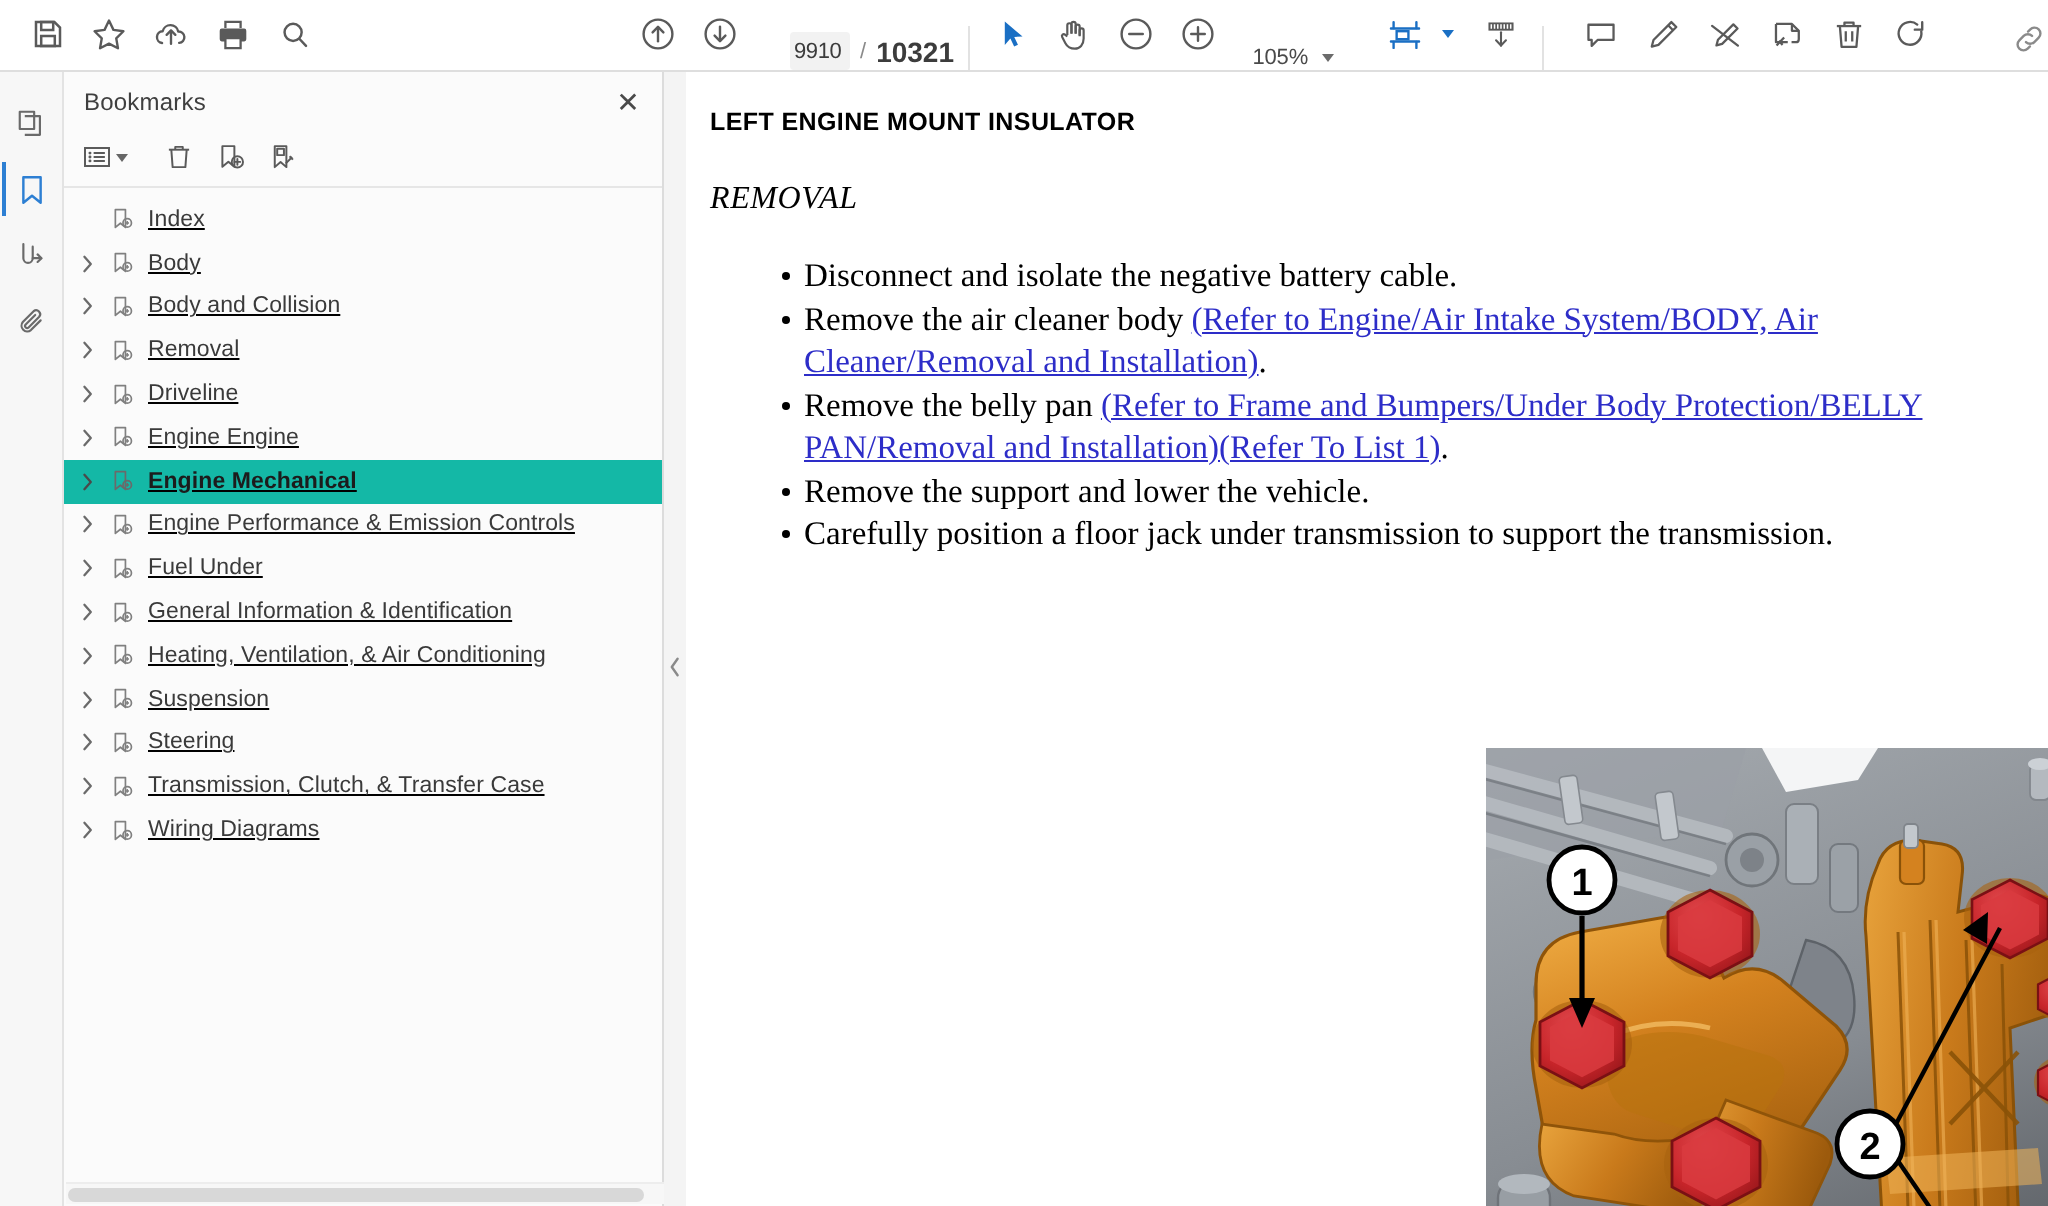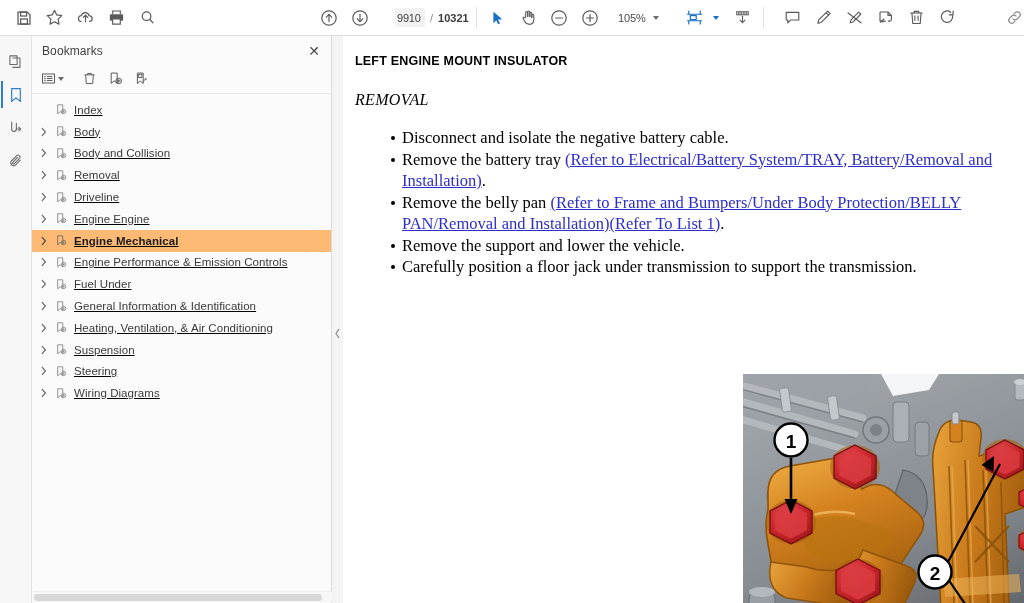--- a/index.html
+++ b/index.html
@@ -11,21 +11,21 @@
     font-family: "Liberation Sans", sans-serif;
   }
   #app { position: relative; width: 1024px; height: 603px; }
 
   
   .toolbar {
     position: absolute; top: 0; left: 0;
     width: 1024px; height: 36px;
     background: #ffffff;
     border-bottom: 1px solid #dedede;
-    display: flex; align-items: center;
+    display: flex; align-items: flex-end;
   }
   .tb-group { display: flex; align-items: center; height: 36px; }
   .tb-btn {
     width: 31px; height: 31px;
     display: flex; align-items: center; justify-content: center;
     cursor: pointer; border-radius: 3px;
     flex: none;
   }
   .tb-btn svg { display: block; }
   .tb-sep {
@@ -46,21 +46,21 @@
     background: #f2f2f2;
     border-radius: 2px;
     font-size: 11px; color: #3c3c3c;
     font-family: "Liberation Sans", sans-serif;
     text-align: center; padding: 0 1px;
     overflow: hidden; white-space: nowrap;
     display: flex; align-items: center; justify-content: flex-start;
     letter-spacing: -0.2px;
   }
   .pageslash { margin: 0 5px; color: #8a8a8a; font-size: 11px; }
-  .pagetotal { color: #3c3c3c; font-size: 11px; font-weight: bold; }
+  .pagetotal { color: #3c3c3c; font-size: 14px; font-weight: bold; }
 
   .zoombox {
     display: flex; align-items: center;
     margin-left: 6px; margin-right: 2px;
   }
   .zoomval {
     font-size: 11px; color: #4a4a4a;
     min-width: 34px; text-align: right;
     letter-spacing: -0.1px;
   }
@@ -135,21 +135,21 @@
 
   .tree {
     flex: 1; overflow: hidden; position: relative;
     padding-top: 5px;
   }
   .tree-row {
     display: flex; align-items: center;
     height: 21.8px; cursor: pointer;
     padding-left: 4px; position: relative; text-decoration: underline;
   }
-  .tree-row.selected { background: #fdba74; }
+  .tree-row.selected { background: #14b8a6; }
   .tree-row.selected .tree-label { font-weight: bold; color: #1c1c1c; }
   .twisty {
     width: 16px; height: 16px; flex: none;
     display: flex; align-items: center; justify-content: center;
     color: #6a6a6a;
   }
   .bm-icon { width: 18px; flex: none; display: flex; align-items: center; justify-content: center; }
   .tree-label {
     font-size: 11.5px; color: #3a3a3a;
     white-space: nowrap; margin-left: 4px;
@@ -667,20 +667,35 @@
             </svg>
         </span>
         <span class="bm-icon">
           <svg width="13" height="13" viewBox="0 0 16 16" fill="none" stroke="#808080" stroke-width="1.05" stroke-linejoin="round">
             <path d="M3.3 2.2h6.2v11L6.4 10.6 3.3 13.2z"></path>
               <circle cx="10.6" cy="10.4" r="2.6"></circle>
               <path d="M10.6 9.3v2.2M9.5 10.4h2.2" stroke-width="0.9"></path>
           </svg>
         </span>
         <span class="tree-label">Steering</span>
+      </div>
+      <div class="tree-row">
+        <span class="twisty">
+          <svg width="8" height="10" viewBox="0 0 8 10" fill="none" stroke="#6a6a6a" stroke-width="1.15" stroke-linecap="round" stroke-linejoin="round">
+              <path d="M2.2 1.4L5.4 5 2.2 8.6"></path>
+            </svg>
+        </span>
+        <span class="bm-icon">
+          <svg width="13" height="13" viewBox="0 0 16 16" fill="none" stroke="#808080" stroke-width="1.05" stroke-linejoin="round">
+            <path d="M3.3 2.2h6.2v11L6.4 10.6 3.3 13.2z"></path>
+              <circle cx="10.6" cy="10.4" r="2.6"></circle>
+              <path d="M10.6 9.3v2.2M9.5 10.4h2.2" stroke-width="0.9"></path>
+          </svg>
+        </span>
+        <span class="tree-label">Transmission, Clutch, &amp; Transfer Case</span>
       </div>
       <div class="tree-row">
         <span class="twisty">
           <svg width="8" height="10" viewBox="0 0 8 10" fill="none" stroke="#6a6a6a" stroke-width="1.15" stroke-linecap="round" stroke-linejoin="round">
               <path d="M2.2 1.4L5.4 5 2.2 8.6"></path>
             </svg>
         </span>
         <span class="bm-icon">
           <svg width="13" height="13" viewBox="0 0 16 16" fill="none" stroke="#808080" stroke-width="1.05" stroke-linejoin="round">
             <path d="M3.3 2.2h6.2v11L6.4 10.6 3.3 13.2z"></path>
@@ -707,21 +722,21 @@
 
   <div class="docarea">
     <div class="page">
       <div class="doc-h1">LEFT ENGINE MOUNT INSULATOR</div>
       <div class="doc-h2">REMOVAL</div>
       <ul class="steps">
         <li>
           <span>Disconnect and isolate the negative battery cable.</span>
         </li>
         <li>
-          <span>Remove the battery tray </span><a class="lnk" href="#">(Refer to Electrical/Battery System/TRAY, Battery/Removal and Installation)</a><span>.</span>
+          <span>Remove the air cleaner body </span><a class="lnk" href="#">(Refer to Engine/Air Intake System/BODY, Air Cleaner/Removal and Installation)</a><span>.</span>
         </li>
         <li>
           <span>Remove the belly pan </span><a class="lnk" href="#">(Refer to Frame and Bumpers/Under Body Protection/BELLY PAN/Removal and Installation)(Refer To List 1)</a><span>.</span>
         </li>
         <li>
           <span>Remove the support and lower the vehicle.</span>
         </li>
         <li>
           <span>Carefully position a floor jack under transmission to support the transmission.</span>
         </li>

